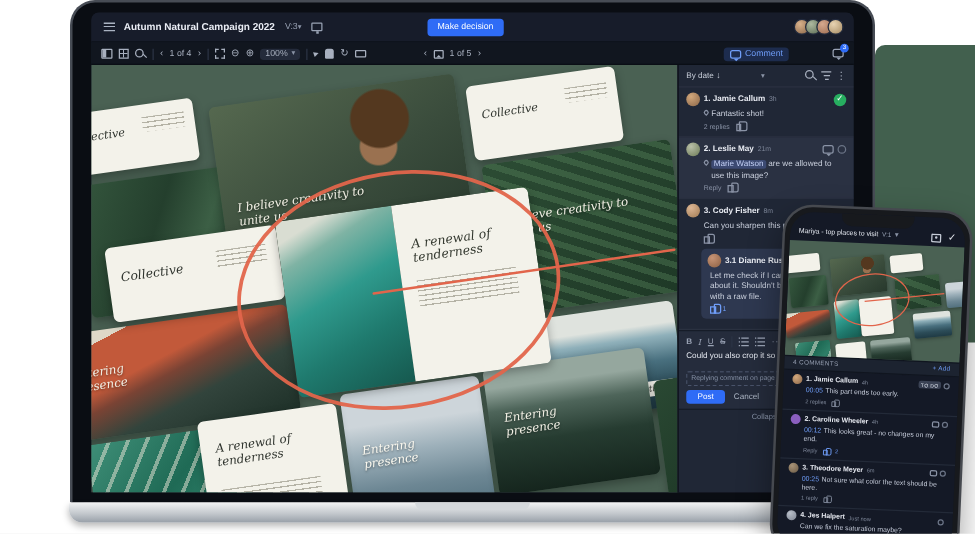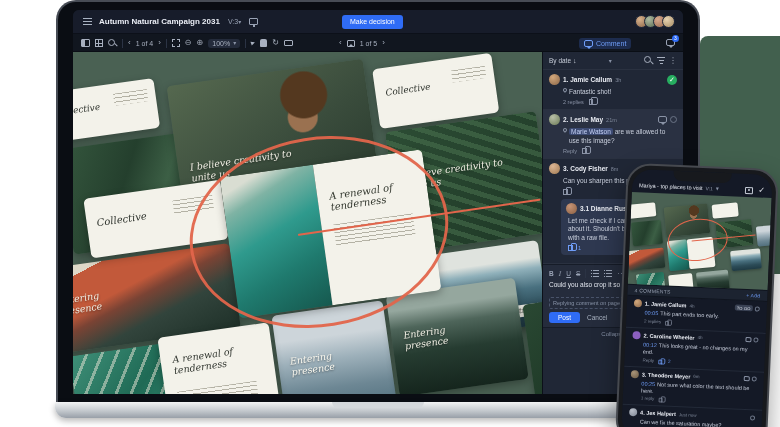--- a/index.html
+++ b/index.html
@@ -192,21 +192,21 @@
 <div class="stage">
 
   <div class="backdrop"></div>
 
   <div class="laptop">
     <div class="lid">
       <div class="screen">
 
         <header class="topbar">
           <span class="icn i-menu"></span>
-          <span class="tb-title">Autumn Natural Campaign 2031</span>
+          <span class="tb-title">Autumn Natural Campaign 2022</span>
           <span class="tb-version">V:3</span>
           <span class="caret"></span>
           <span class="icn i-monitor"></span>
           <span class="btn-decision">Make decision</span>
           <span class="avatars">
             <span class="av av1"></span>
             <span class="av av2"></span>
             <span class="av av3"></span>
             <span class="av av4"></span>
           </span>

